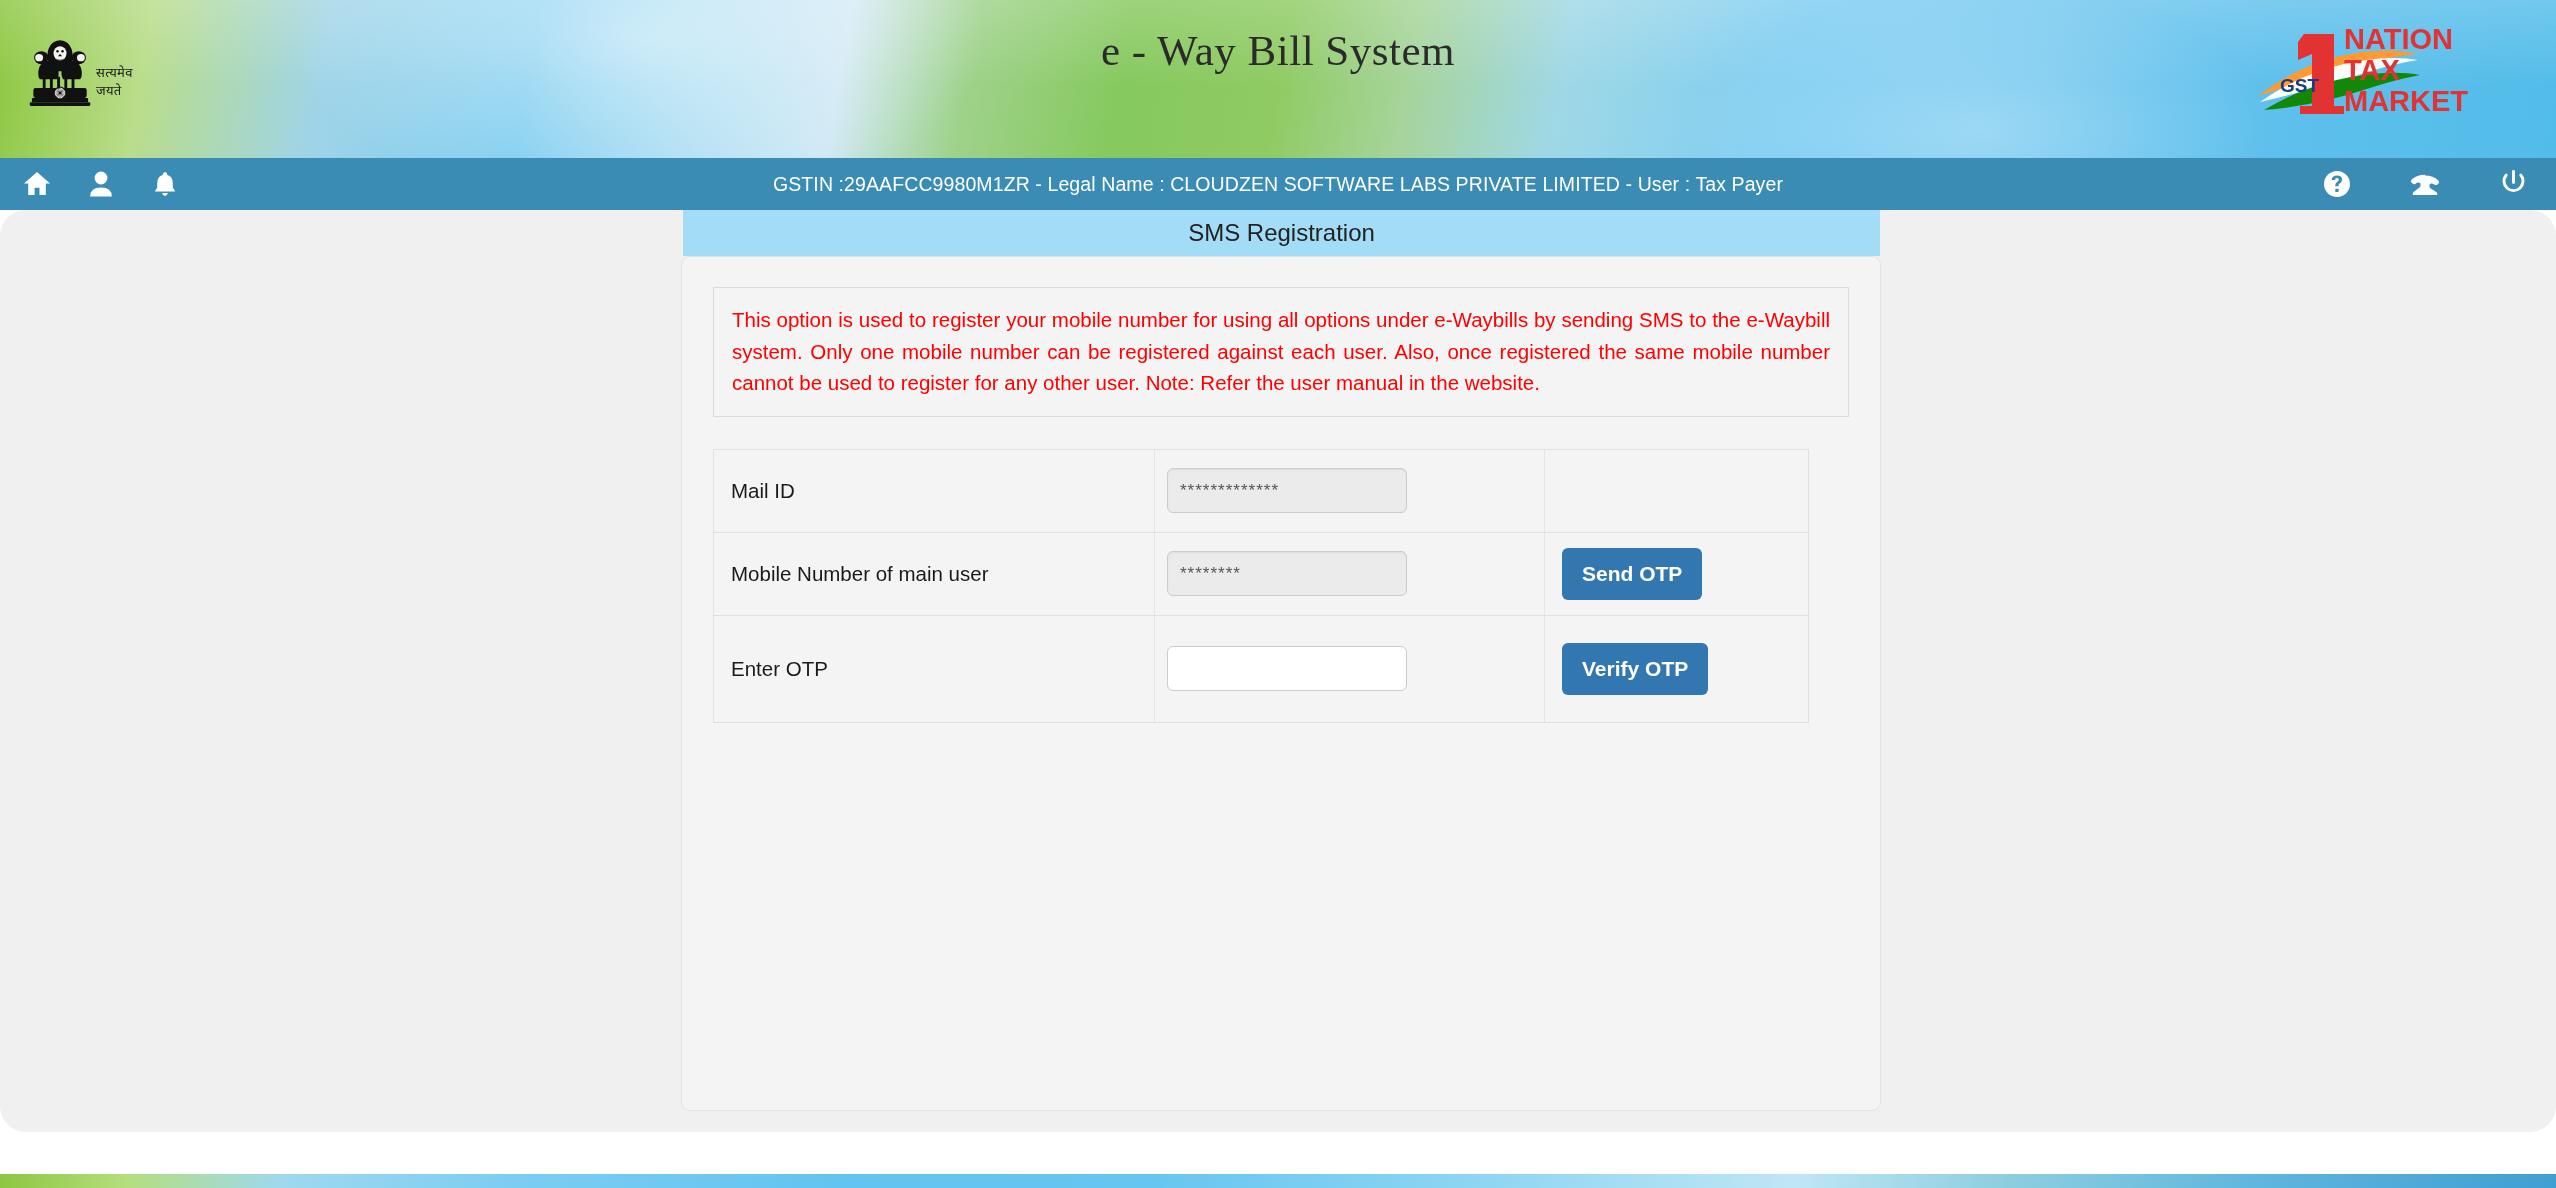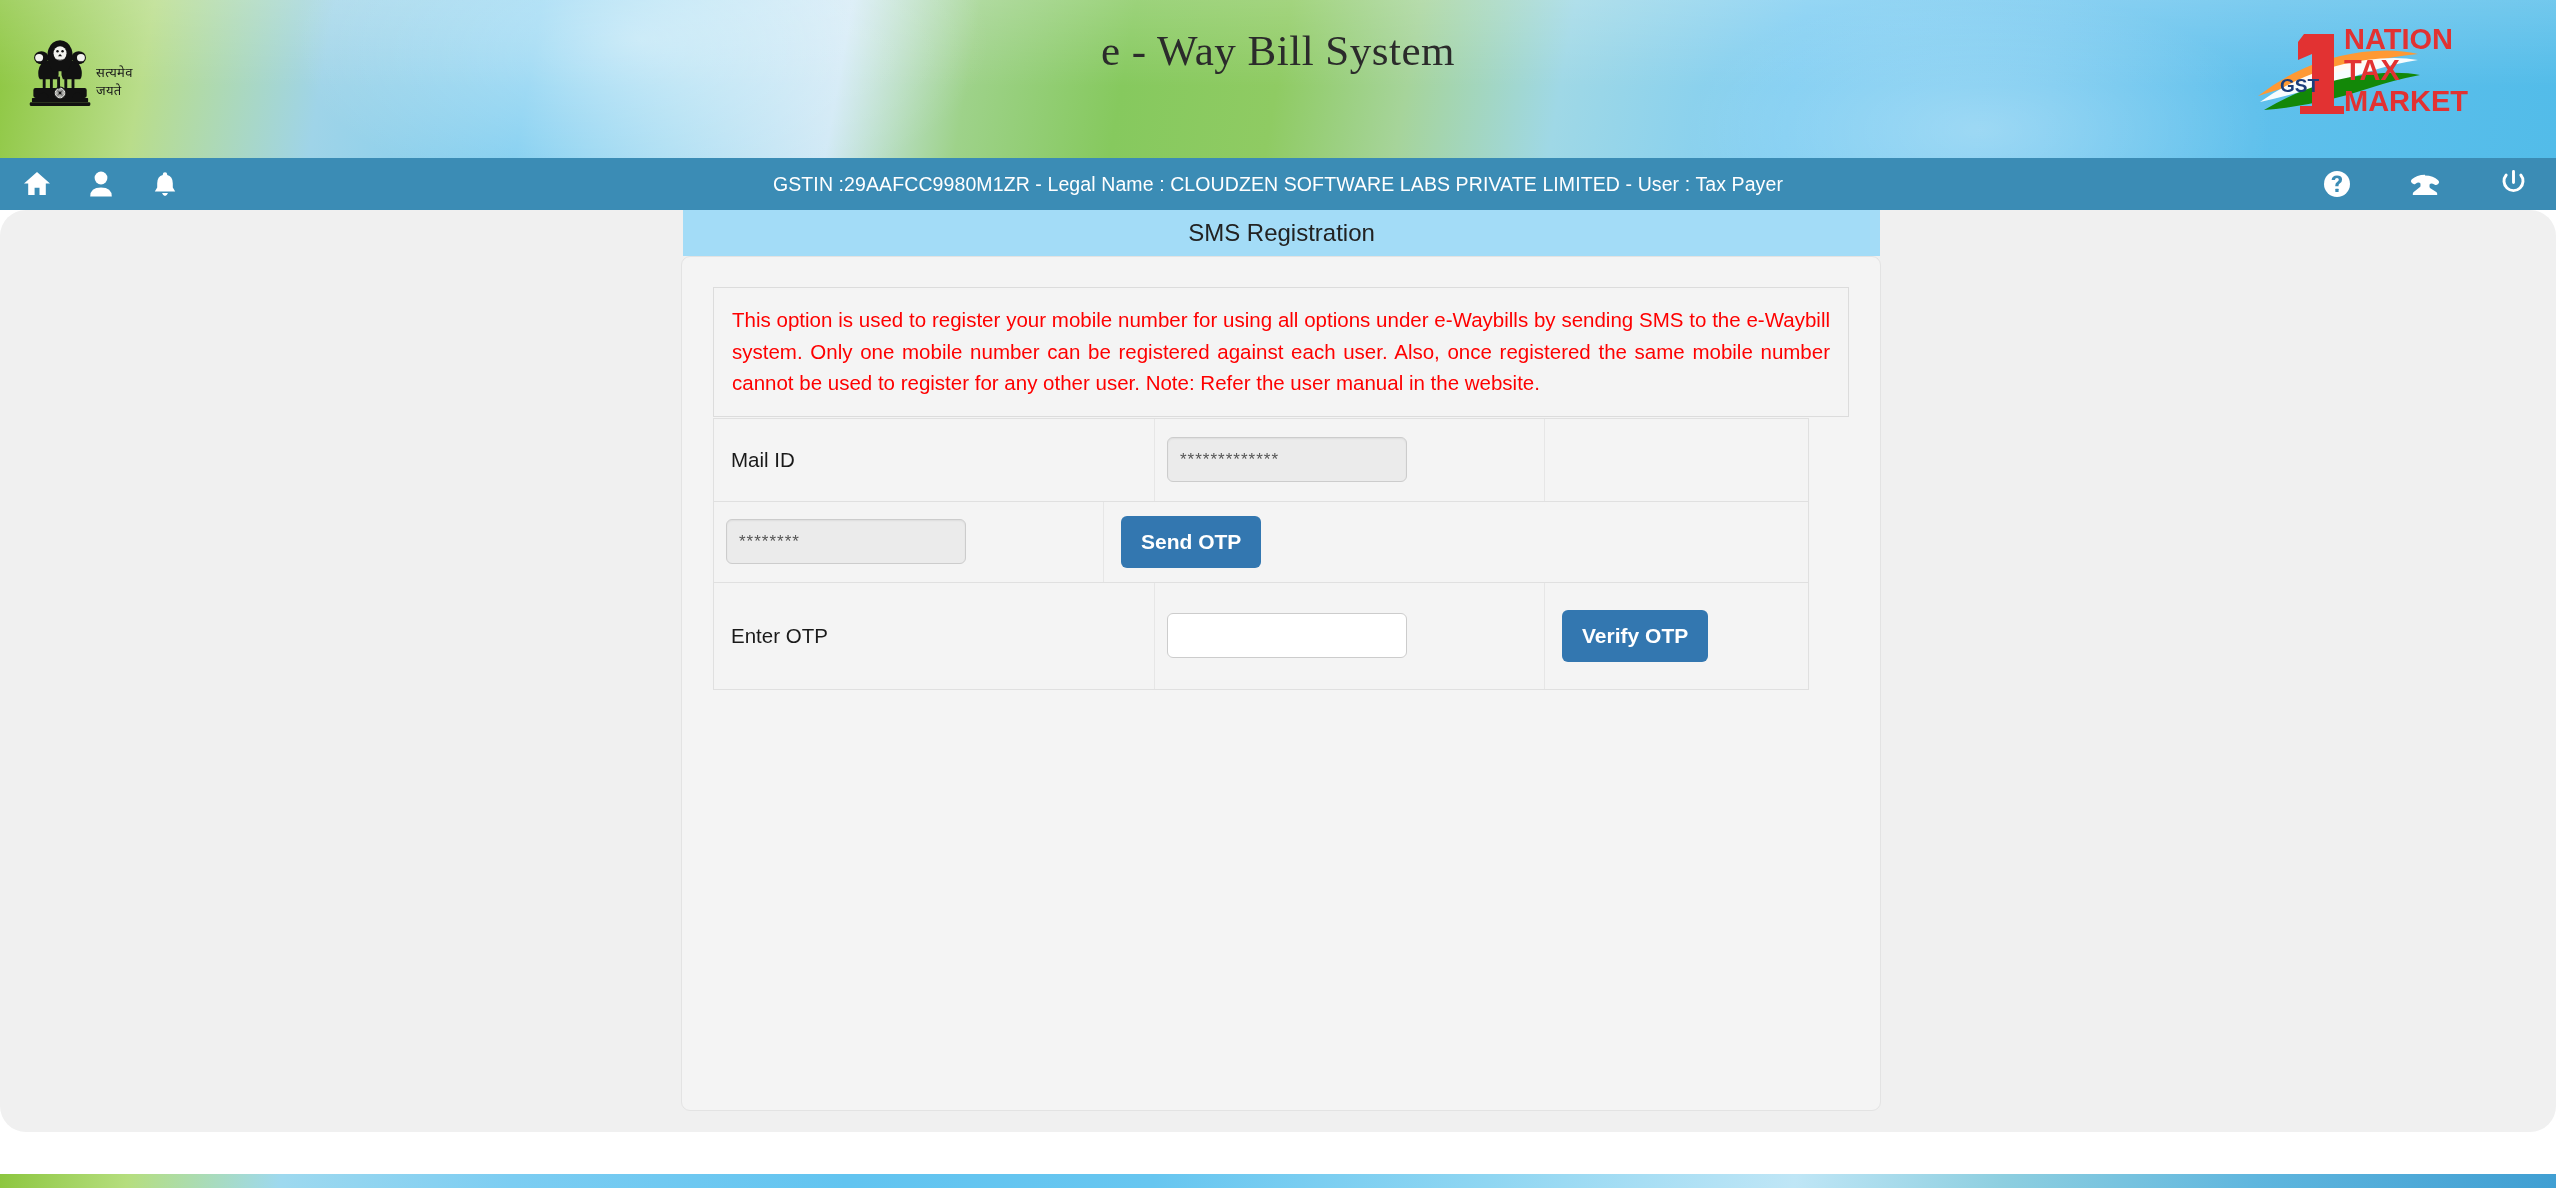--- a/index.html
+++ b/index.html
@@ -111,21 +111,21 @@
     padding: 16px 18px 17px 18px;
     color: #fe0000;
     font-size: 20.5px;
     line-height: 31.5px;
     text-align: justify;
     text-justify: inter-word;
   }
 
   
   .form-table {
-    margin-top: 1px;
+    margin-top: 32px;
     border: 1px solid #e0e0e0;
     border-bottom: none;
     width: 1096px;
     border-collapse: collapse;
   }
   .form-row { display: flex; border-bottom: 1px solid #e0e0e0; }
   .cell-label {
     width: 441px; min-height: 82px;
     display: flex; align-items: center;
     padding-left: 17px;
@@ -334,20 +334,21 @@
 
         <div class="form-row">
           <div class="cell-label">Mail ID</div>
           <div class="cell-input">
             <input class="txt-input masked" type="text" readonly="" value="*************" style="">
           </div>
           <div class="cell-action"></div>
         </div>
 
         <div class="form-row">
+          <div class="cell-label">Mobile Number of main user</div>
           <div class="cell-input">
             <input class="txt-input masked" type="text" readonly="" value="********" style="">
           </div>
           <div class="cell-action">
             <button class="btn btn-primary">Send OTP</button>
           </div>
         </div>
 
         <div class="form-row row-tall">
           <div class="cell-label">Enter OTP</div>

